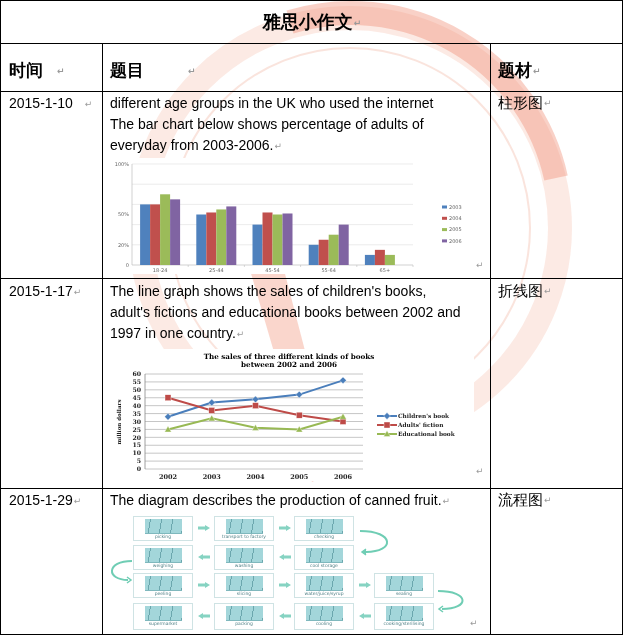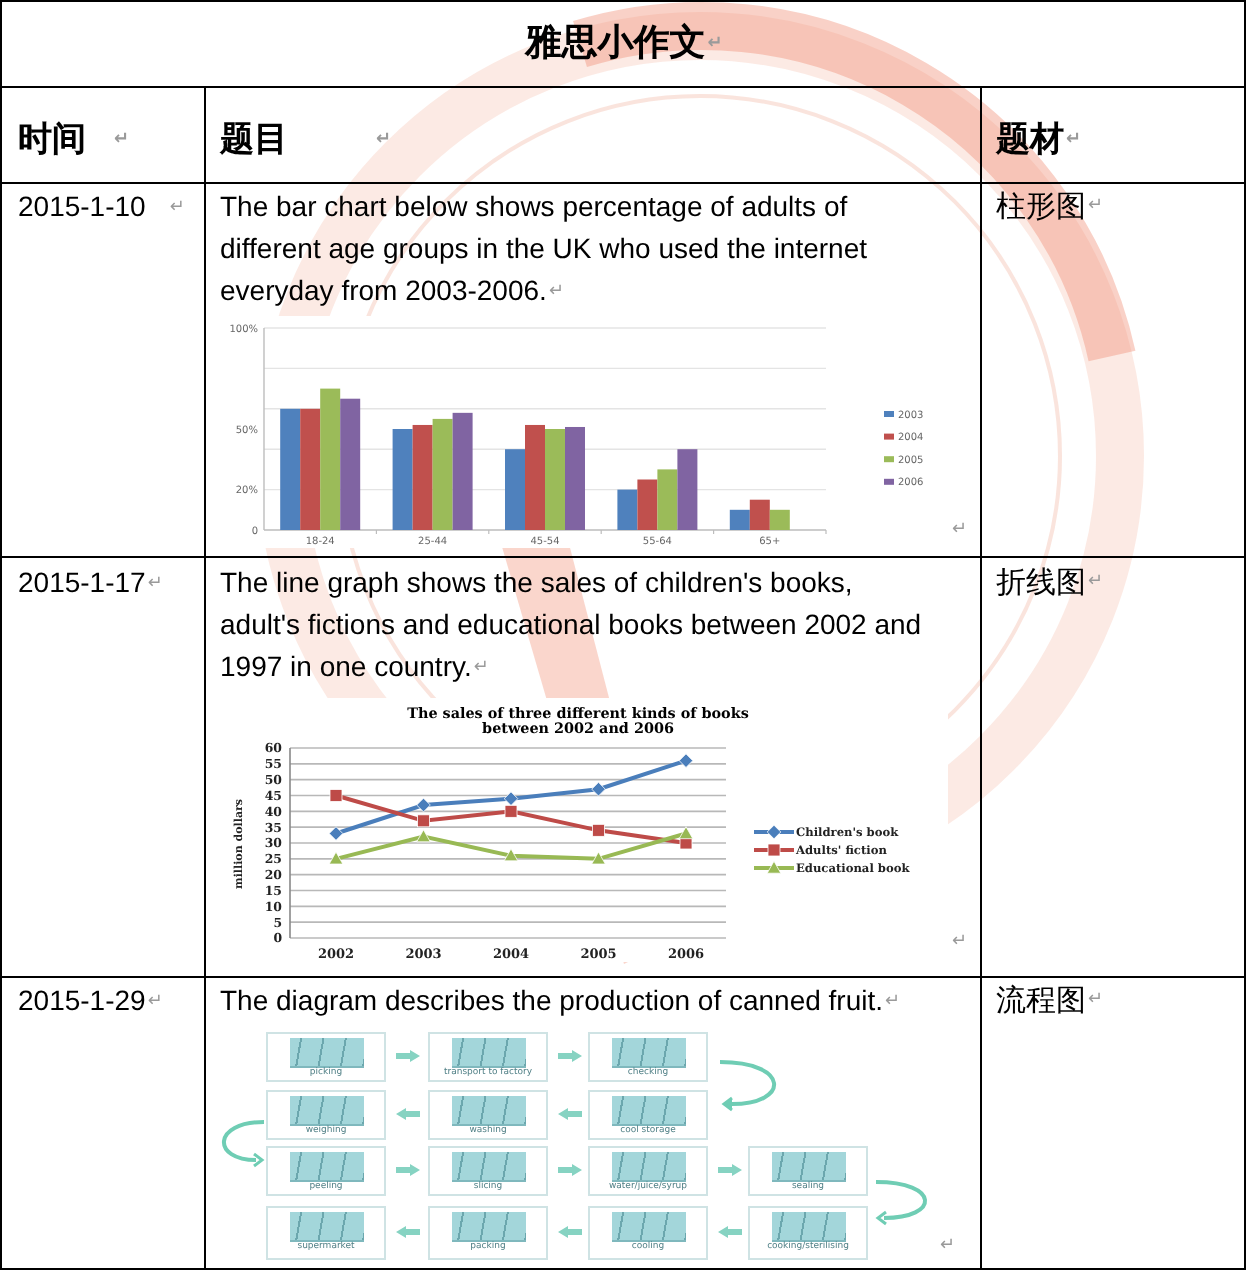--- a/index.html
+++ b/index.html
@@ -74,22 +74,22 @@
     <span>题目</span><span class="pm" style="margin-left:44px;">↵</span>
   </div>
   <div class="t hdr" style="left:498px;">
     <span>题材</span><span class="pm">↵</span>
   </div>
 
   <div class="t date" style="top:93px;">
     <span>2015-1-10</span><span class="pm" style="margin-left:12px;">↵</span>
   </div>
   <div class="t prompt" style="top:93px;">
+    <div>different age groups in the UK who used the internet</div>
     <div>The bar chart below shows percentage of adults of</div>
-    <div>different age groups in the UK who used the internet</div>
     <div><span>everyday from 2003-2006.</span><span class="pm">↵</span></div>
   </div>
   <svg id="bar-chart" class="chart" style="left:108px;top:158px;" width="362" height="116" viewBox="0 0 362 116">
       <rect x="0" y="0" width="362" height="116" fill="#ffffff"></rect>
       <line x1="24" x2="305" y1="107" y2="107" stroke="#bdbdbd" stroke-width="0.7"></line>
       <line x1="24" x2="305" y1="86.8" y2="86.8" stroke="#e4e4e4" stroke-width="0.7"></line>
       <line x1="24" x2="305" y1="66.6" y2="66.6" stroke="#e4e4e4" stroke-width="0.7"></line>
       <line x1="24" x2="305" y1="46.400000000000006" y2="46.400000000000006" stroke="#e4e4e4" stroke-width="0.7"></line>
       <line x1="24" x2="305" y1="26.19999999999999" y2="26.19999999999999" stroke="#e4e4e4" stroke-width="0.7"></line>
       <line x1="24" x2="305" y1="6" y2="6" stroke="#e4e4e4" stroke-width="0.7"></line>

